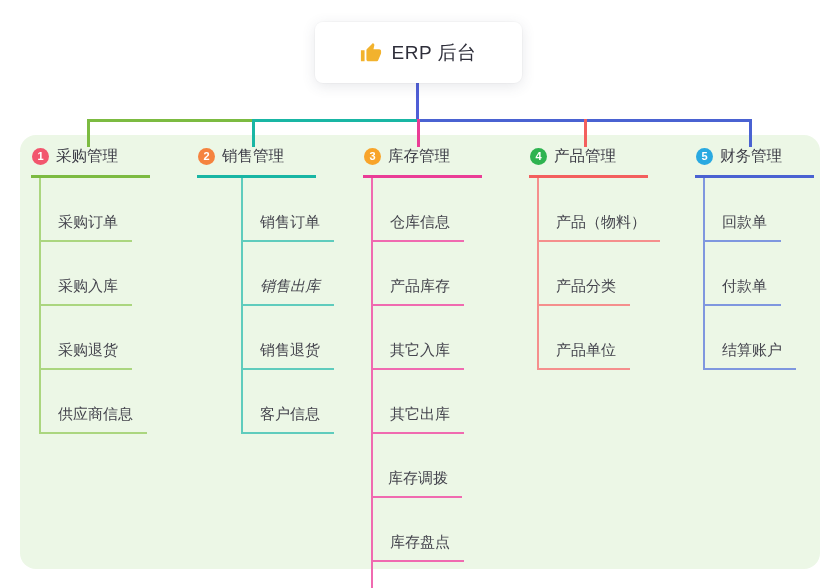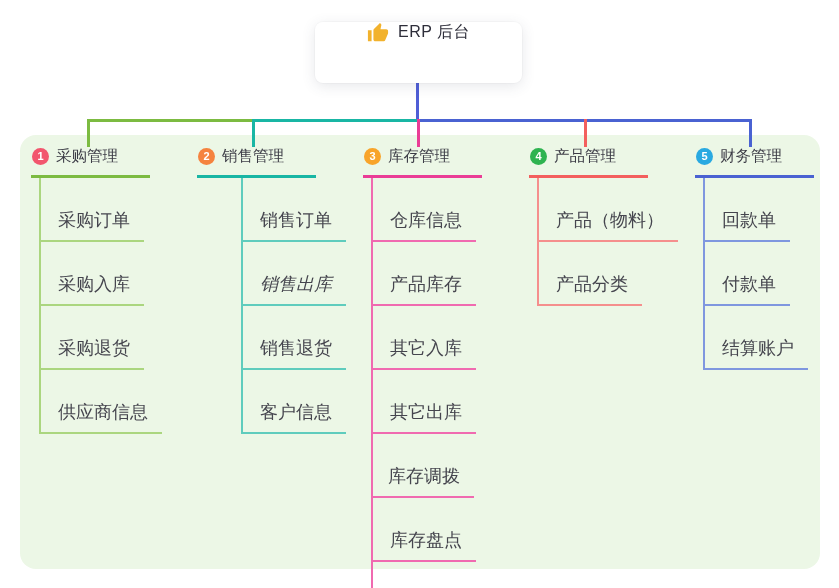--- a/index.html
+++ b/index.html
@@ -6,22 +6,22 @@
   html,body{margin:0;padding:0;background:#ffffff;}
   #canvas{
     position:relative;width:839px;height:588px;background:#ffffff;overflow:hidden;
     font-family:"Liberation Sans","DejaVu Sans",sans-serif;
   }
   
   .root-card{
     position:absolute;left:315px;top:22px;width:207px;height:61px;
     background:#ffffff;border-radius:8px;
     box-shadow:0 3px 14px rgba(60,70,90,.13),0 0 0 1px rgba(0,0,0,.02);
-    display:flex;justify-content:center;gap:9px;
-    font-size:16px;color:#2e2e3a;letter-spacing:.5px;cursor:default;
+    display:flex;align-items:center;justify-content:center;gap:9px;
+    font-size:19px;color:#2e2e3a;letter-spacing:.5px;cursor:default;
   }
   .root-card svg{width:22px;height:22px;flex:0 0 auto;}
   
   .panel{
     position:absolute;left:20px;top:135px;width:800px;height:434px;
     background:#ecf7e6;border-radius:16px;
   }
   
   .seg{position:absolute;}
   
@@ -32,21 +32,21 @@
     font-size:15.5px;color:#3c3c46;white-space:nowrap;cursor:pointer;
   }
   .badge{
     width:17px;height:17px;border-radius:50%;flex:0 0 auto;
     color:#fff;font-size:11px;line-height:17px;text-align:center;font-weight:bold;
   }
   .children{margin-left:8px;border-left:2px solid #ccc;width:max-content;}
   .subtopic{
     height:54px;display:flex;align-items:flex-end;
     padding:0 14px 8px 17px;border-bottom:2px solid #ccc;
-    width:max-content;font-size:18px;color:#45454e;white-space:nowrap;cursor:pointer;
+    width:max-content;font-size:15px;color:#45454e;white-space:nowrap;cursor:pointer;
   }
 </style>
 </head>
 <body>
 
 <div id="canvas">
 
   <div class="panel"></div>
 
   <div id="connectors">
@@ -109,20 +109,21 @@
         </div>
       </div>
       <div class="branch" style="left: 529px;">
         <div class="branch-topic" style="border-bottom-color: rgb(243, 95, 94);">
           <span class="badge" style="background: rgb(46, 179, 80);">4</span>
           <span>产品管理</span>
         </div>
         <div class="children" style="border-left-color: rgb(245, 143, 141);">
           <div class="subtopic" style="border-bottom-color: rgb(245, 143, 141);">产品（物料）</div>
           <div class="subtopic" style="border-bottom-color: rgb(245, 143, 141);">产品分类</div>
+          <div class="subtopic" style="border-bottom-color: rgb(245, 143, 141);">产品单位</div>
         </div>
       </div>
       <div class="branch" style="left: 695px;">
         <div class="branch-topic" style="border-bottom-color: rgb(74, 98, 210);">
           <span class="badge" style="background: rgb(41, 169, 225);">5</span>
           <span>财务管理</span>
         </div>
         <div class="children" style="border-left-color: rgb(127, 151, 223);">
           <div class="subtopic" style="border-bottom-color: rgb(127, 151, 223);">回款单</div>
           <div class="subtopic" style="border-bottom-color: rgb(127, 151, 223);">付款单</div>

